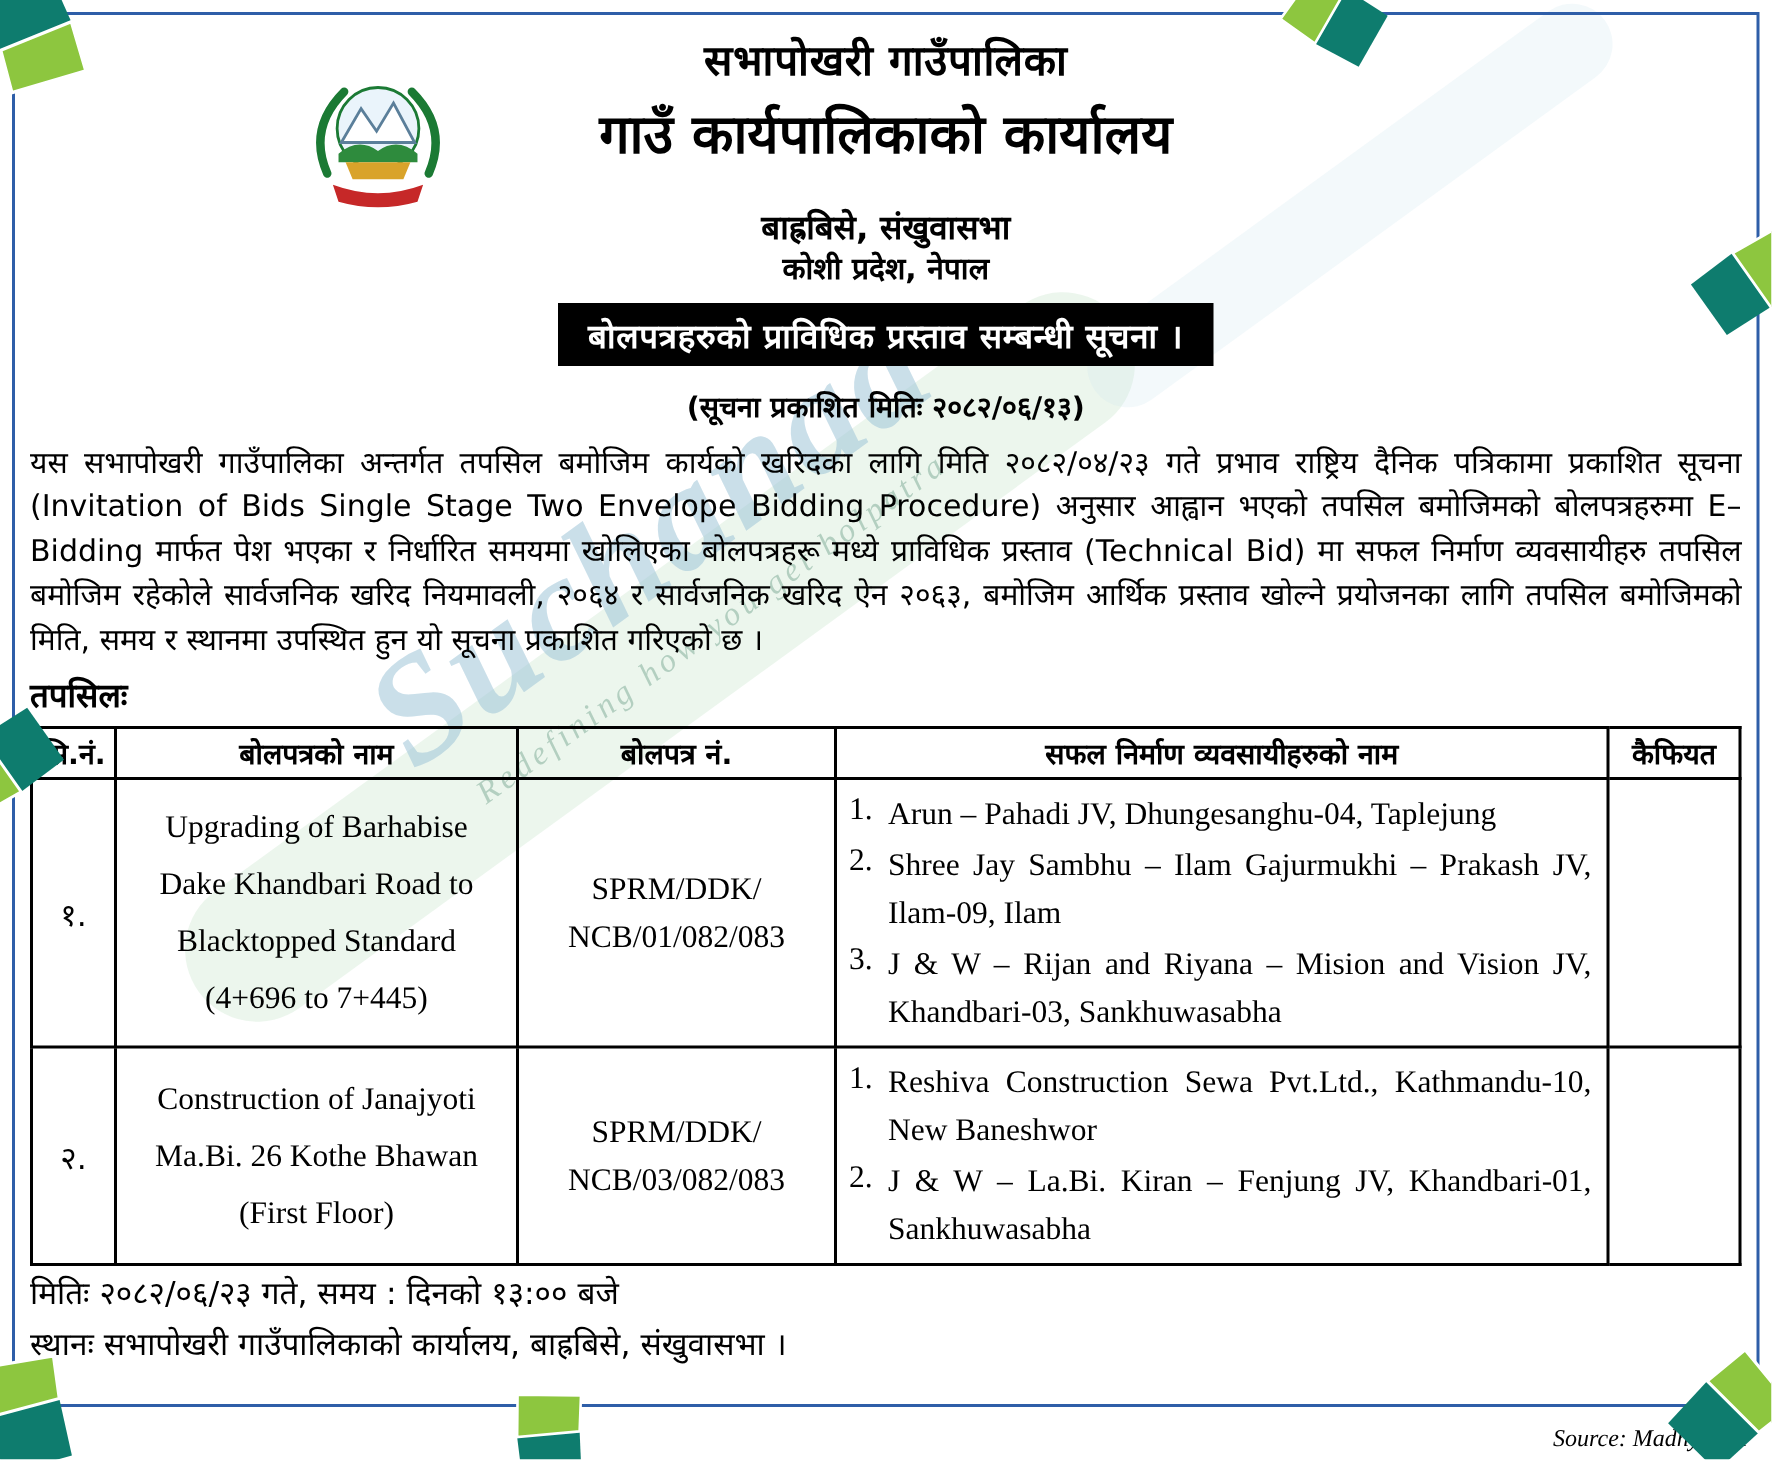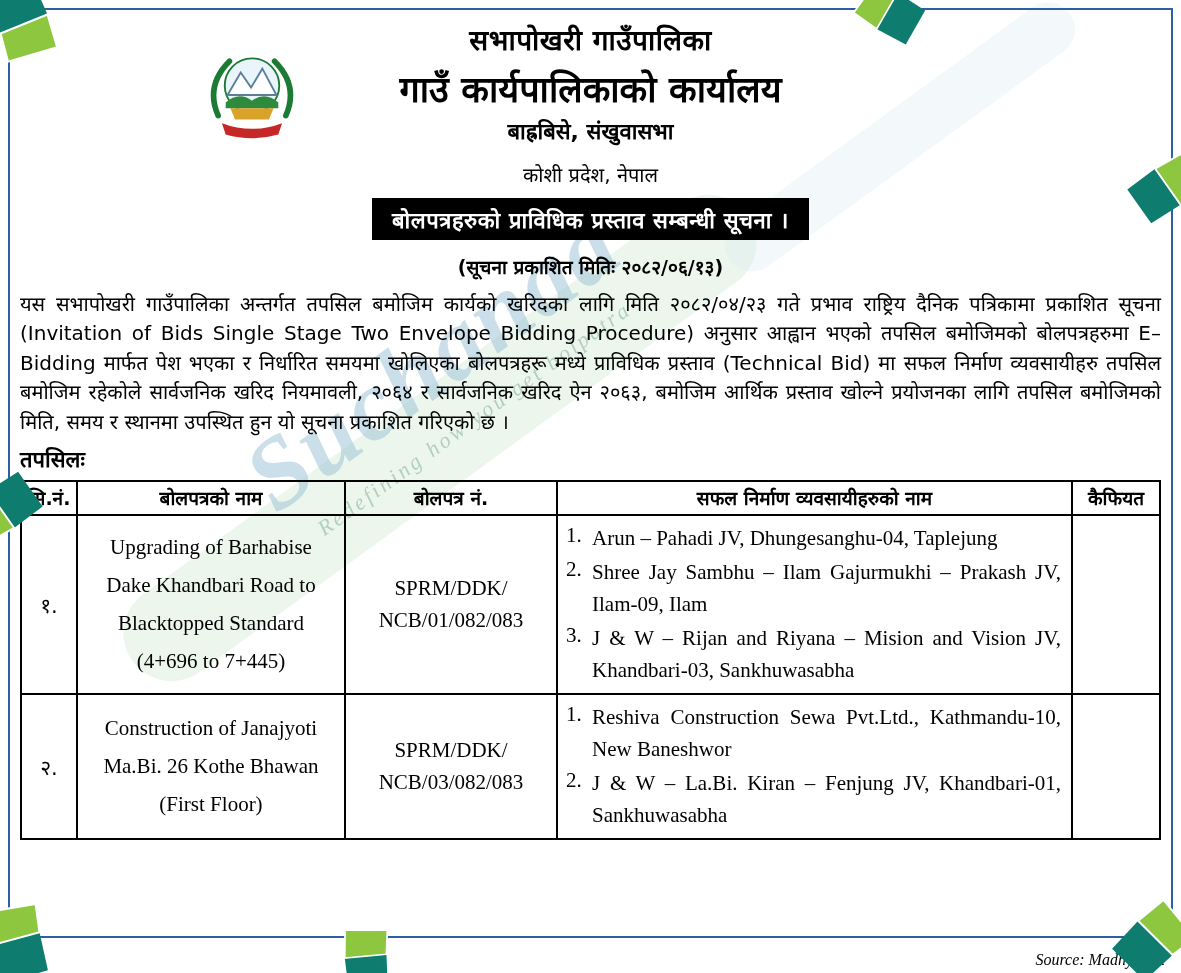--- a/index.html
+++ b/index.html
@@ -13,22 +13,22 @@
   .frame {
     position:absolute; left:8px; top:8px; width:1165px; height:930px;
     border:2px solid #2e5ea8; background:transparent; z-index:2;
     padding:6px 10px 13px 10px;
   }
   
   .header { position:relative; text-align:center; }
   .logo { position:absolute; left:185px; top:30px; z-index:3; }
   .h-muni   { font-size:28px; font-weight:bold; letter-spacing:0.5px; padding-top:4px; }
   .h-office { font-size:36px; font-weight:bold; margin-top:6px; }
-  .h-addr   { font-size:22px; font-weight:bold; margin-top:2px; }
-  .h-prov   { font-size:20px; font-weight:normal; margin-top:16px; }
+  .h-addr   { font-size:22px; font-weight:bold; margin-top:22px; }
+  .h-prov   { font-size:20px; font-weight:bold; margin-top:0; }
   .banner-wrap { margin-top:10px; }
   .banner {
     display:inline-block; background:#000; color:#fff;
     font-size:22px; font-weight:bold; padding:6px 20px; letter-spacing:0.5px;
   }
   .published { margin-top:14px; font-size:19px; font-weight:bold; }
   
   .notice-body {
     margin-top:10px; font-size:20px; line-height:1.47;
     text-align:justify;
@@ -220,18 +220,20 @@
             <div class="winner-item">
               <span class="winner-num">2.</span>
               <span class="winner-text">J &amp; W – La.Bi. Kiran – Fenjung JV, Khandbari-01, Sankhuwasabha</span>
             </div>
           </td>
           <td class="c-remarks"></td>
         </tr>
       </tbody>
     </table>
 
+    <div class="foot-line">मितिः २०८२/०६/२३ गते, समय : दिनको १३:०० बजे</div>
+    <div class="foot-line">स्थानः सभापोखरी गाउँपालिकाको कार्यालय, बाह्रबिसे, संखुवासभा ।</div>
 
   </div>
 
   <div class="source">Source: Madhyanha</div>
 
 </div>
 
 </body></html>

